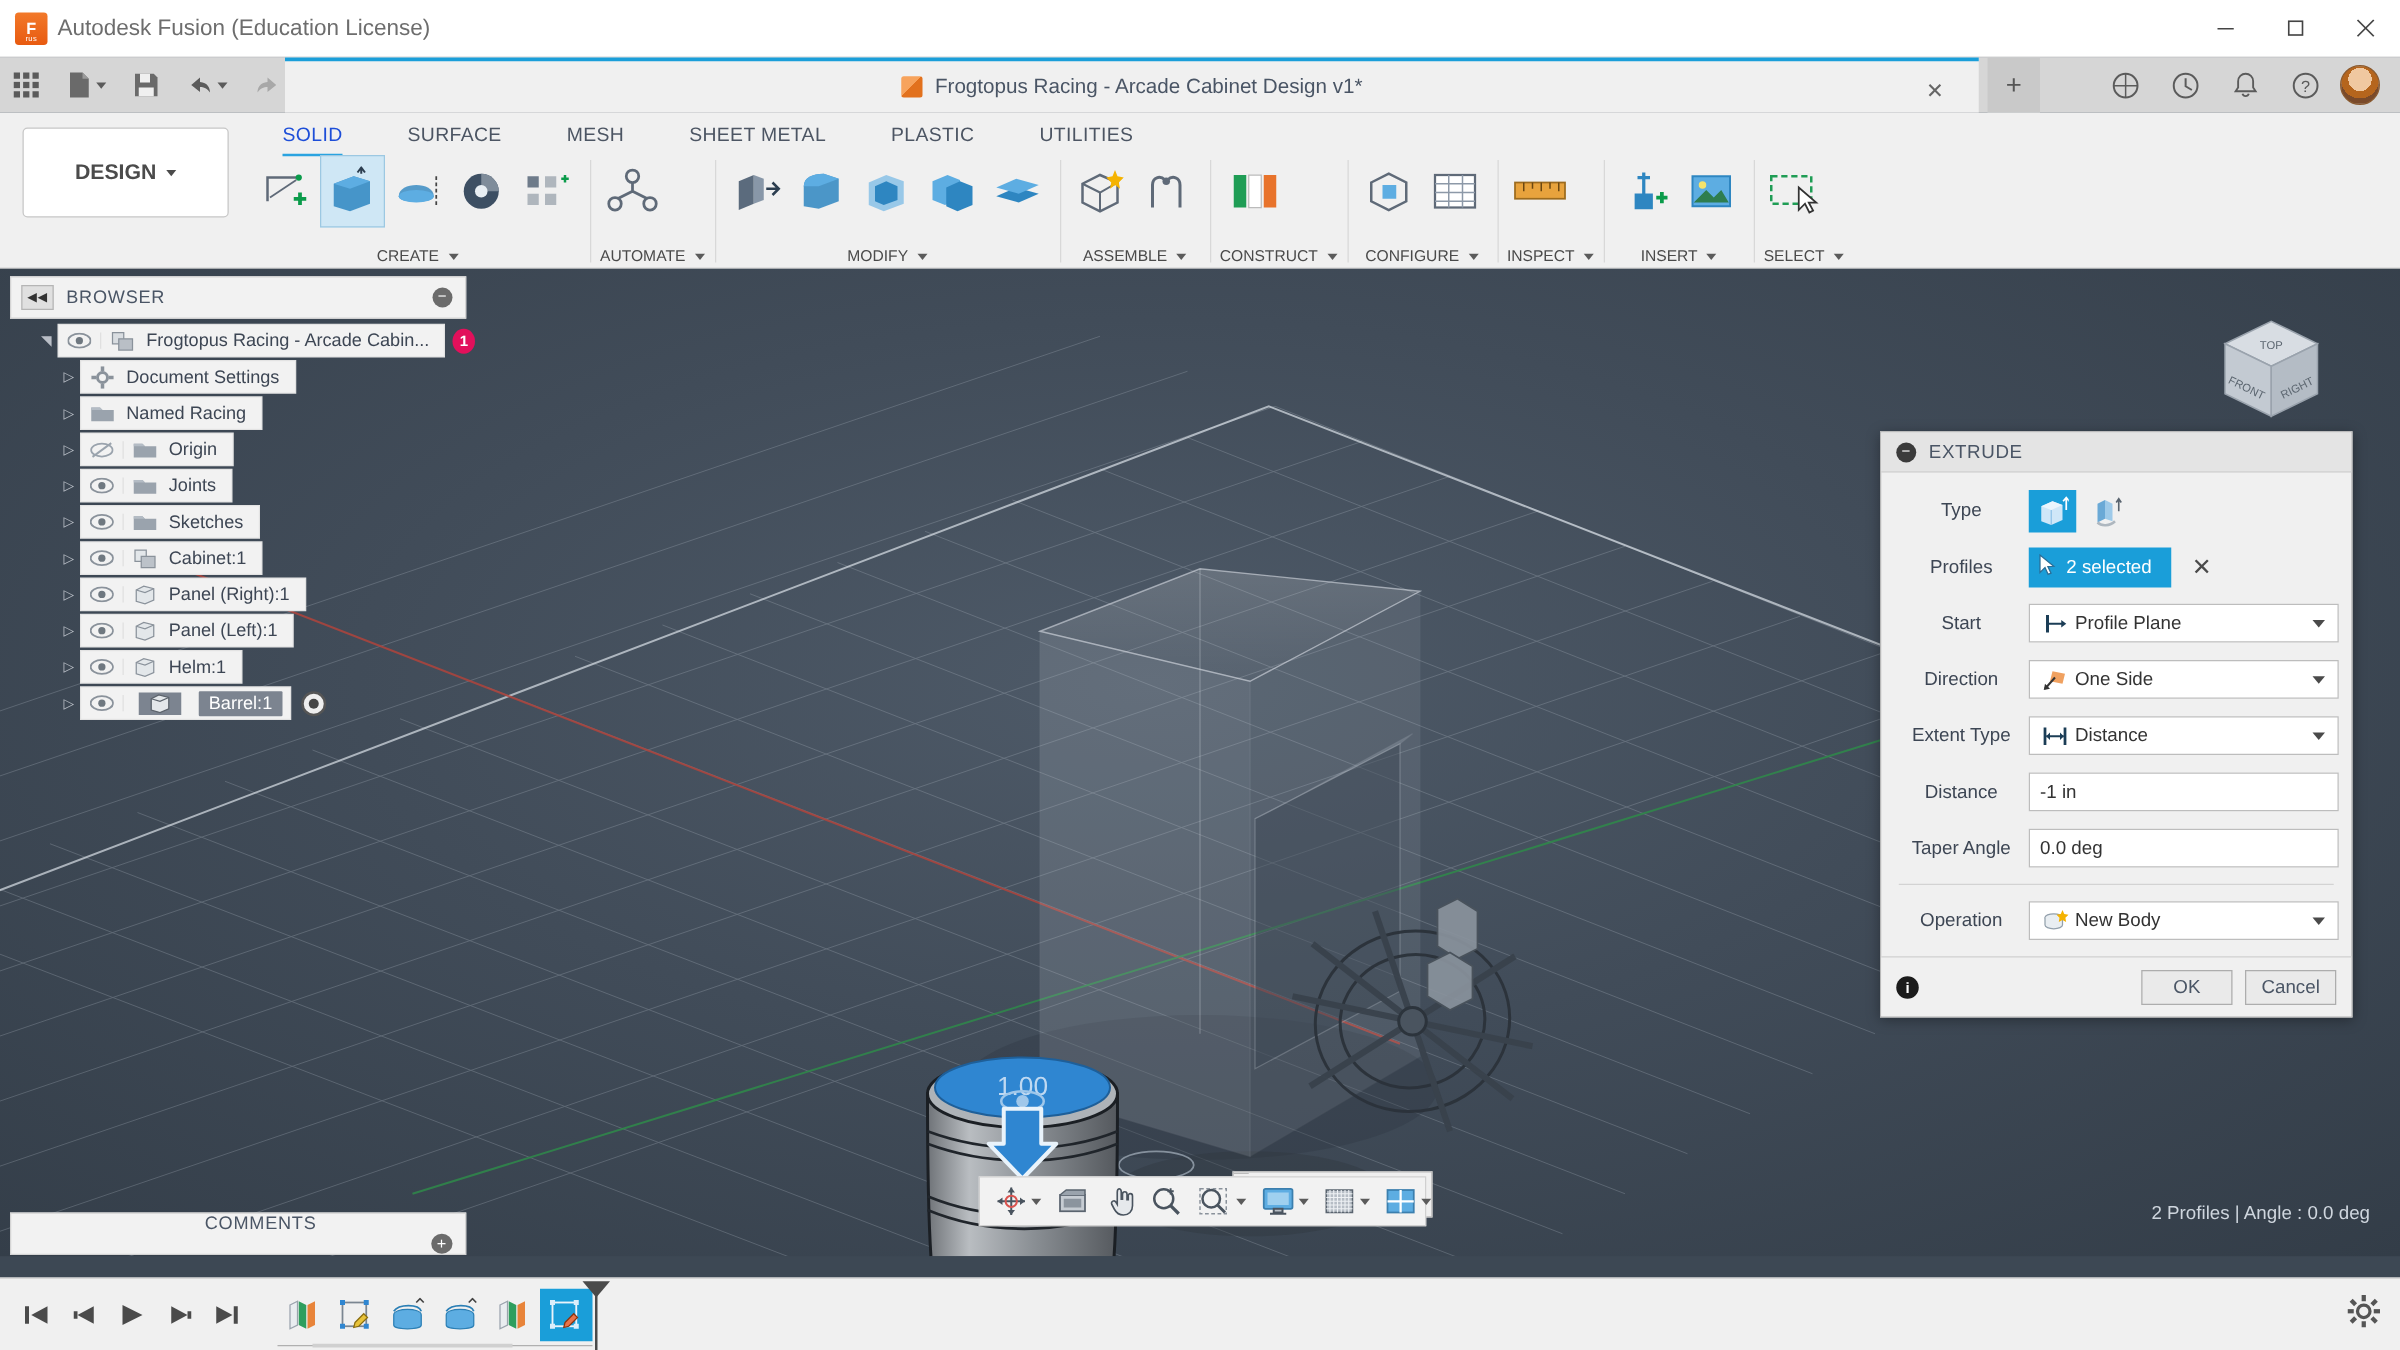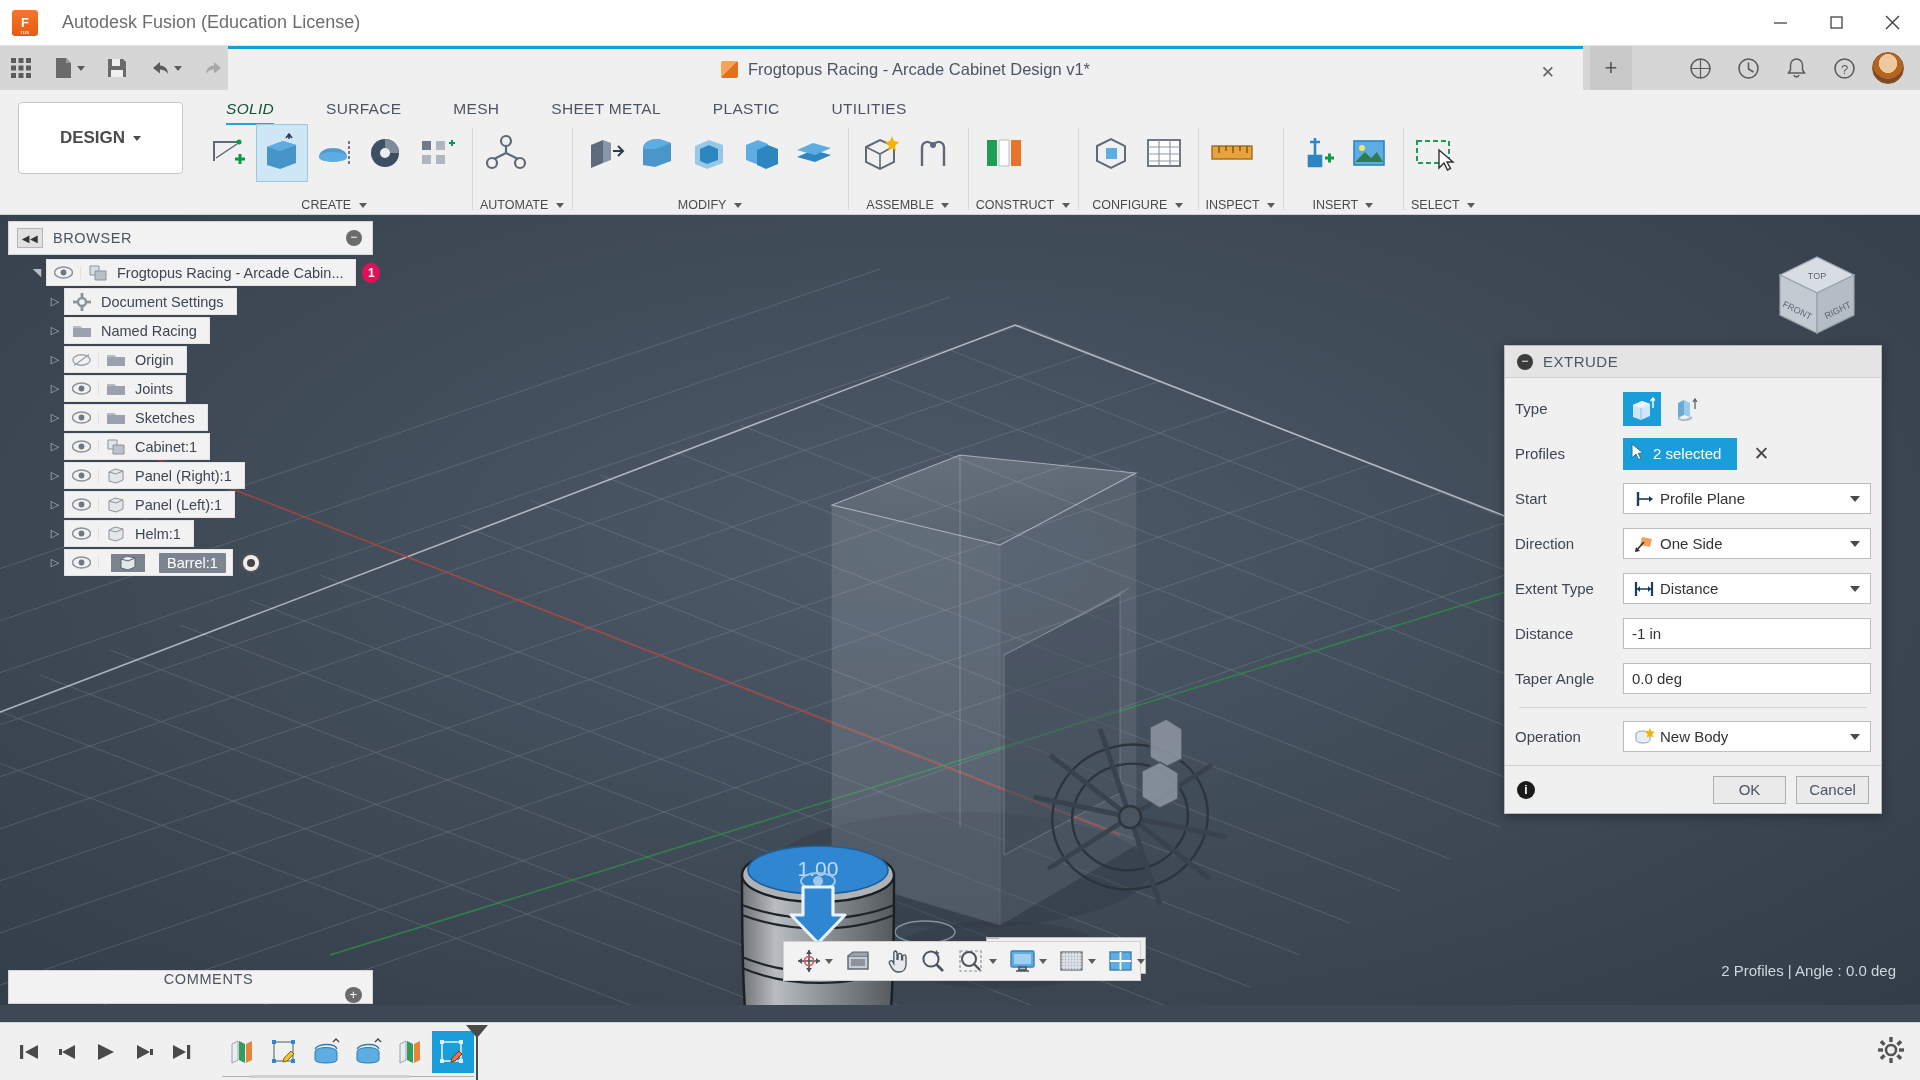--- a/index.html
+++ b/index.html
@@ -20,21 +20,21 @@
   .fusion-logo {
     width: 26px; height: 26px; margin-left: 12px; border-radius: 3px;
     background: linear-gradient(#f2792a, #e85a10);
     position: relative; display: flex; align-items: center; justify-content: center;
     color: #fff; font-size: 13px; font-weight: bold;
   }
   .fusion-logo .sub {
     position: absolute; bottom: 1px; left: 0; right: 0; text-align: center;
     font-size: 6px; font-weight: normal; letter-spacing: .3px;
   }
-  .app-title { margin-left: 24px; font-size: 18px; color: #6d6d6d; }
+  .app-title { margin-left: 8px; font-size: 18px; color: #6d6d6d; }
   .win-ctrls { margin-left: auto; display: flex; height: 46px; }
   .win-btn {
     width: 56px; height: 46px; display: flex; align-items: center; justify-content: center;
     color: #444;
   }
   .win-btn svg { display: block; }
 
   
   .qat {
     position: absolute; top: 46px; left: 0; width: 1920px; height: 44px;
@@ -76,21 +76,21 @@
   }
   .design-box {
     position: absolute; left: 18px; top: 12px; width: 165px; height: 72px;
     background: #fff; border: 1px solid #c6c6c6; border-radius: 4px;
     display: flex; align-items: center; justify-content: center;
     font-size: 17px; color: #4b4b4b; font-weight: bold;
   }
   .design-box .caret { border-top-color: #4b4b4b; margin-left: 8px; }
   .rtabs { position: absolute; left: 200px; top: 6px; display: flex; }
   .rtab { font-size: 15.5px; color: #4c5563; padding: 4px 26px; letter-spacing: .3px; }
-  .rtab.active { color: #14532d; font-style: italic; }
+  .rtab.active { color: #1d4ed8; }
   .rtab.active::after {
     content:''; display:block; height:2px; background:#2aa3e0; margin-top:5px;
   }
 
   .panels { position:absolute; left: 196px; top: 34px; right: 4px; height: 90px; display: flex; }
   .panel { display: flex; flex-direction: column; justify-content: space-between; padding: 0 8px; position: relative; }
   .panel + .panel::before {
     content:''; position:absolute; left:0; top:4px; bottom:4px; width:1px; background:#d8d8d8;
   }
   .panel-row { display: flex; align-items: flex-start; height: 62px; }
@@ -187,21 +187,21 @@
     background:#f0f0f0; border:1px solid #b8b8b8; box-shadow:0 2px 10px rgba(0,0,0,.35);
   }
   .dlg-hdr {
     height:32px; background:#e4e4e4; display:flex; align-items:center;
     border-bottom:1px solid #cfcfcf; font-size:15px; color:#4a5565; letter-spacing:.5px;
   }
   .dlg-hdr .mn {
     width:16px;height:16px;border-radius:50%;background:#3b3b3b;color:#fff;
     font-size:12px;line-height:14px;text-align:center;margin:0 10px 0 12px;
   }
-  .dlg-body { padding:8px 10px 6px 10px; }
+  .dlg-body { padding:8px 10px 6px 10px;text-align:center; }
   .frow { display:flex; align-items:center; height:45px; }
   .flabel { width:108px; font-size:15px; color:#3d4654; }
   .fctrl { flex:1; position:relative; }
   .sel-field {
     height:31px; background:#fff; border:1px solid #bdbdbd; display:flex; align-items:center;
     font-size:15px; color:#333; padding-left:6px; position:relative;
   }
   .sel-field .arrow {
     position:absolute; right:10px; top:12px;
     width:0;height:0;border-left:5px solid transparent;border-right:5px solid transparent;border-top:6px solid #4a4a4a;

